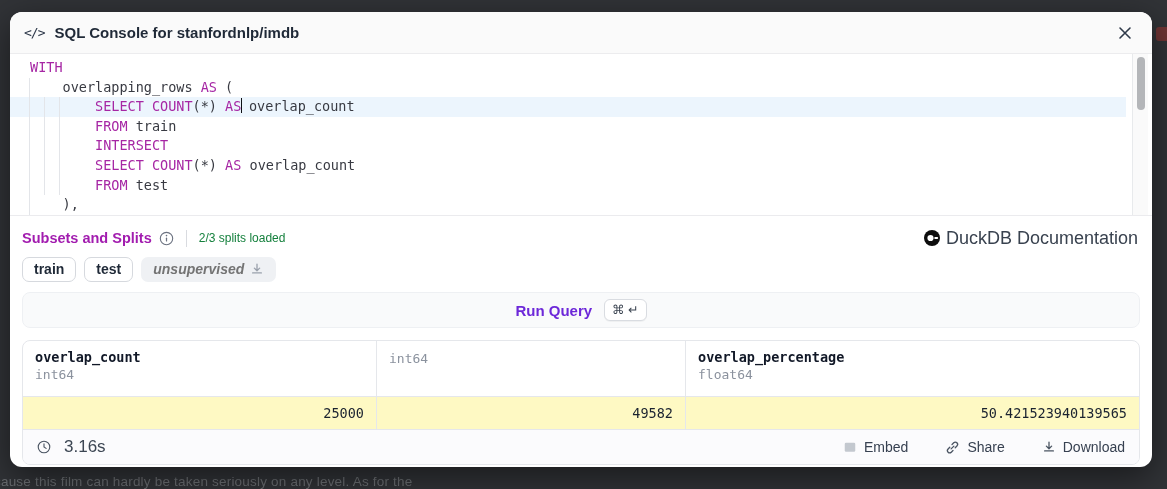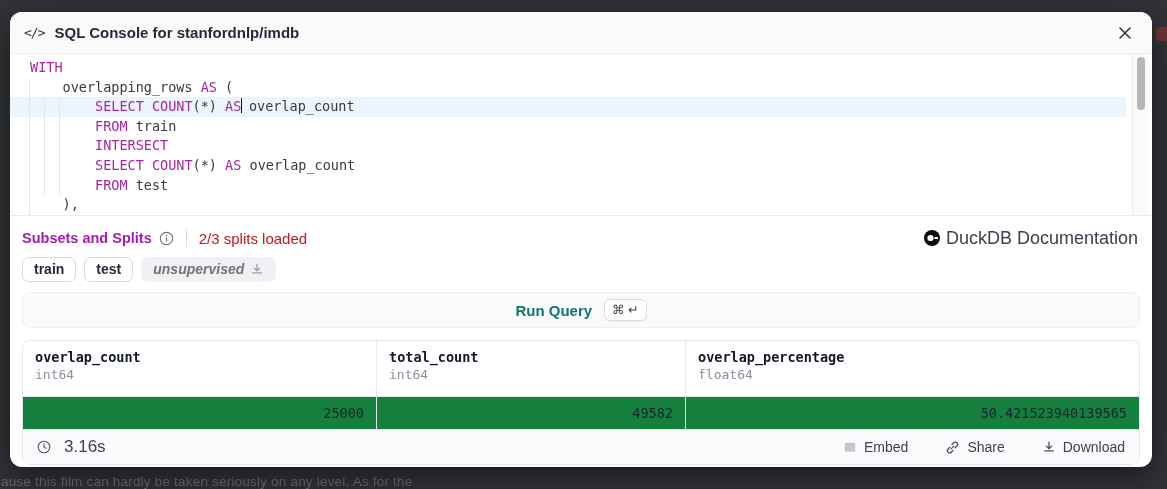--- a/index.html
+++ b/index.html
@@ -29,42 +29,42 @@
   .g2 { left:34px; top:43px; height:98px; }
   .g3 { left:49px; top:43px; height:98px; }
   .sb-track { position:absolute; top:0; right:4px; width:16px; height:100%; background:#fafafa; border-left:1px solid #e8eaec; }
   .sb-thumb { position:absolute; left:4px; top:3px; width:8px; height:53px; background:#b4b6b9; border-radius:4px; }
 
   
   .subsets-row { display:flex; align-items:center; padding:0 14px 0 12px; margin-top:10px; height:24px; }
   .subsets-title { font-size:14.5px; font-weight:700; color:#a21caf; }
   .info-icon { margin-left:7px; display:flex; }
   .v-div { width:1px; height:17px; background:#d9dbe0; margin:0 12px; }
-  .splits-status { font-size:15px; color:#b91c1c; }
+  .splits-status { font-size:12px; color:#15803d; }
   .duckdb-link { margin-left:auto; display:flex; align-items:center; gap:6px; font-size:18px; color:#39424f; text-decoration:none; cursor:pointer; }
 
   
   .chips-row { display:flex; align-items:center; gap:8px; padding:0 12px; margin-top:6px; height:26px; }
   .chip { height:25px; padding:0 11px; display:flex; align-items:center; gap:6px; border:1.5px solid #d6d9de; border-radius:7px; background:#fff; font-size:14px; font-weight:700; color:#1f2937; cursor:pointer; }
   .chip.muted { border-color:transparent; background:#eff1f4; color:#737373;font-style:italic; }
 
   
   .run-query { display:flex; align-items:center; justify-content:center; margin:10px 12px 0; width:calc(100% - 24px); height:36px; background:#f9fafb; border:1px solid #eef0f3; border-radius:8px; cursor:pointer; }
-  .run-query .rq-label { font-size:15px; font-weight:700; color:#0f766e; }
+  .run-query .rq-label { font-size:15px; font-weight:700; color:#6d28d9; }
   .run-query kbd { margin-left:12px; font-family:"Liberation Sans", sans-serif; font-size:12.5px; color:#3a4350; background:#fff; border:1px solid #d9dce1; border-radius:6px; padding:2px 7px 3px; box-shadow:0 1px 0 rgba(0,0,0,.04); }
 
   
   .results-card { margin:12px 12px 0; border:1px solid #e5e7eb; border-radius:8px; overflow:hidden; background:#fff; }
   .thead, .trow { display:grid; grid-template-columns:354px 309px 1fr; }
   .th { padding:8px 12px; border-right:1px solid #e5e7eb; }
   .th:last-child { border-right:none; }
   .th .col-name { font-family:"DejaVu Sans Mono", monospace; font-size:13.5px; font-weight:700; color:#111827; }
   .th .col-type { font-family:"DejaVu Sans Mono", monospace; font-size:13px; color:#8b929e; margin-top:2px; }
   .thead { height:55px; }
-  .trow { height:33px; background:#15803d; border-top:1px solid #e5e7eb; }
+  .trow { height:33px; background:#fef9c3; border-top:1px solid #e5e7eb; }
   .td { display:flex; align-items:center; justify-content:flex-end; padding:0 12px; border-right:1px solid #e5e7eb; font-family:"DejaVu Sans Mono", monospace; font-size:13.5px; color:#1b2330; }
   .td:last-child { border-right:none; }
   .tfooter { height:35px; border-top:1px solid #e5e7eb; background:#fbfbfd; display:flex; align-items:center; padding:0 14px; }
   .duration { display:flex; align-items:center; gap:13px; font-size:17px; color:#3c4653; }
   .actions { margin-left:auto; display:flex; align-items:center; gap:37px; }
   .action { display:flex; align-items:center; gap:7px; font-size:14px; color:#374151; background:none; border:none; cursor:pointer; font-family:"Liberation Sans", sans-serif; }
 </style>
 </head>
 <body>
 
@@ -146,21 +146,20 @@
     <kbd>⌘ ↵</kbd>
   </button>
 
   <div class="results-card">
     <div class="thead" id="table-head">
         <div class="th">
           <div class="col-name">overlap_count</div>
           <div class="col-type">int64</div>
         </div>
         <div class="th">
-          <div class="col-name">total_count</div>
           <div class="col-type">int64</div>
         </div>
         <div class="th">
           <div class="col-name">overlap_percentage</div>
           <div class="col-type">float64</div>
         </div>
       </div>
     <div class="trow" id="table-row">
         <div class="td">25000</div>
         <div class="td">49582</div>

